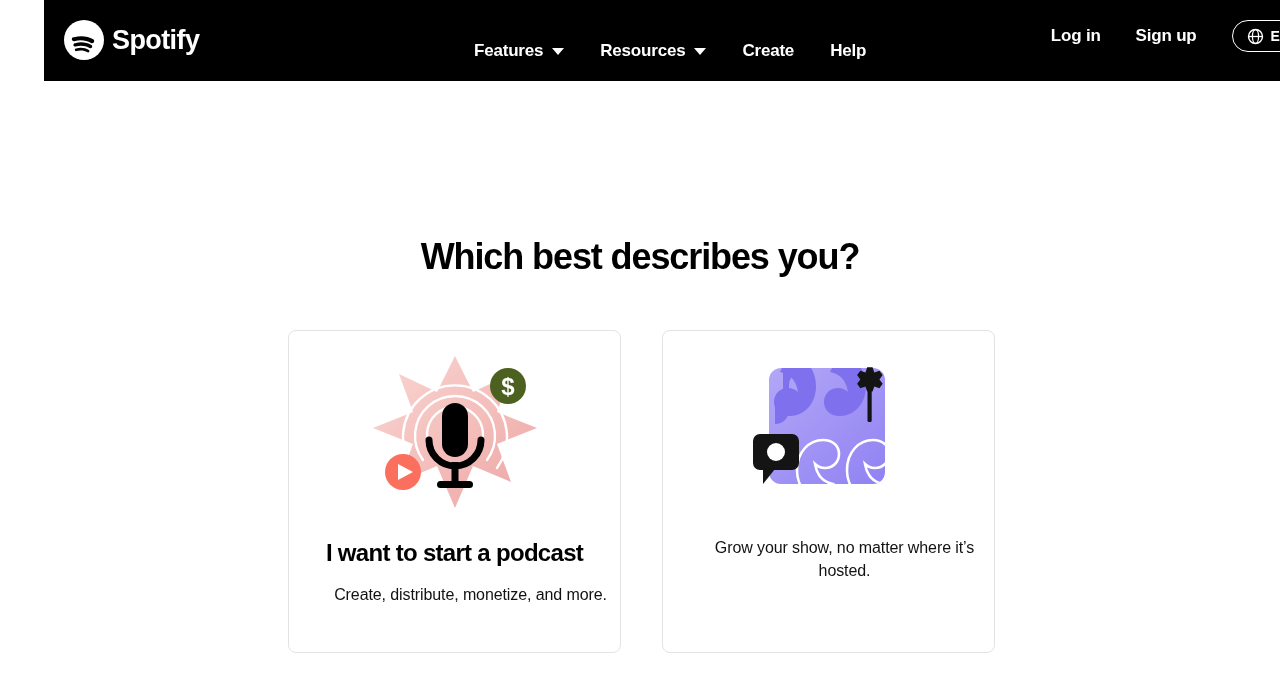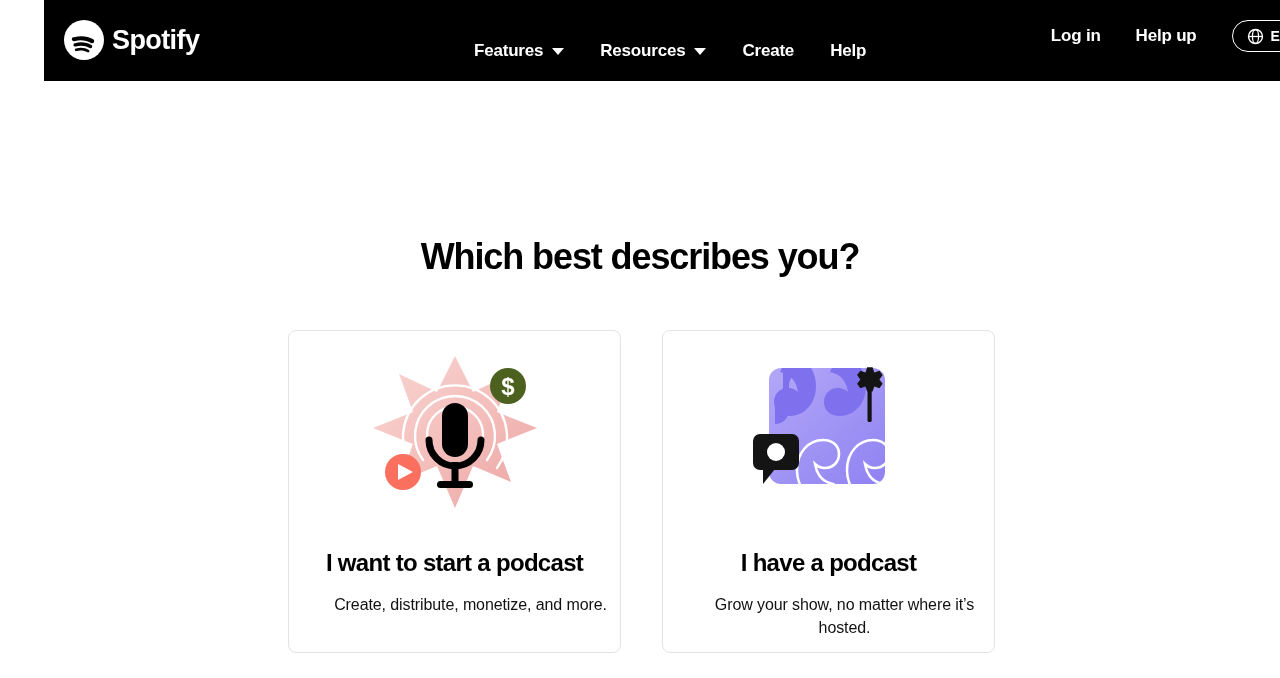--- a/index.html
+++ b/index.html
@@ -160,21 +160,21 @@
     justify-content: center;
   }
   .illustration svg { display: block; }
 
   .card-title {
     font-size: 24px;
     font-weight: 700;
     letter-spacing: -0.7px;
     color: #000000;
     text-align: center;
-    margin-top: 29px;
+    margin-top: 19px;
     line-height: 1.15;
   }
   .card-desc {
     font-size: 16px;
     font-weight: 400;
     color: #121212;
     text-align: center;
     margin-top: 16px;
     line-height: 1.45;
     width: 280px;
@@ -213,21 +213,21 @@
     <div class="nav-item">
       <span>Create</span>
     </div>
     <div class="nav-item">
       <span>Help</span>
     </div>
   </nav>
 
   <div class="nav-right">
     <div class="auth-link">Log in</div>
-    <div class="auth-link">Help up</div>
+    <div class="auth-link">Sign up</div>
     <div class="lang-pill">
       <span class="globe">
         <svg viewBox="0 0 20 20" width="17" height="17" aria-hidden="true">
           <circle cx="10" cy="10" r="8.2" fill="none" stroke="#ffffff" stroke-width="1.7"></circle>
           <ellipse cx="10" cy="10" rx="3.6" ry="8.2" fill="none" stroke="#ffffff" stroke-width="1.5"></ellipse>
           <line x1="1.8" y1="10" x2="18.2" y2="10" stroke="#ffffff" stroke-width="1.5"></line>
         </svg>
       </span>
       <span>EN</span>
     </div>
@@ -318,19 +318,18 @@
             <rect x="128.5" y="40" width="4.2" height="34" rx="1.6"></rect>
           </g>
 
           <g>
             <rect x="14" y="86" width="46" height="36" rx="7" fill="#141414"></rect>
             <path d="M24 120 L24 136 L36 121 Z" fill="#141414"></path>
             <circle cx="37" cy="104" r="9" fill="#ffffff"></circle>
           </g>
         </svg>
       </div>
-      <div class="card-title">I have a podcast</div>
       <div class="card-desc">Grow your show, no matter where it’s hosted.</div>
     </div>
 
   </div>
 
 </div>
 
 </body></html>

